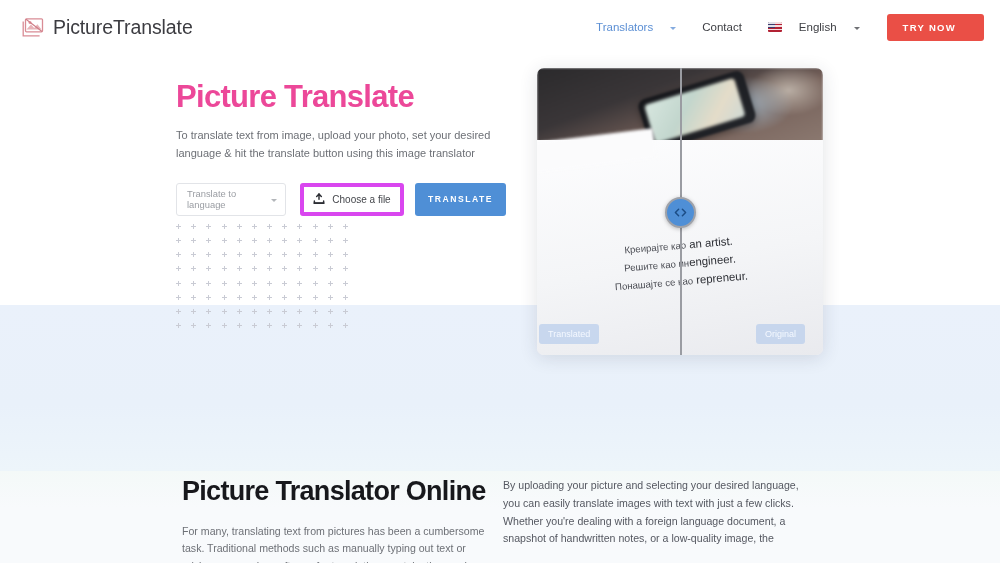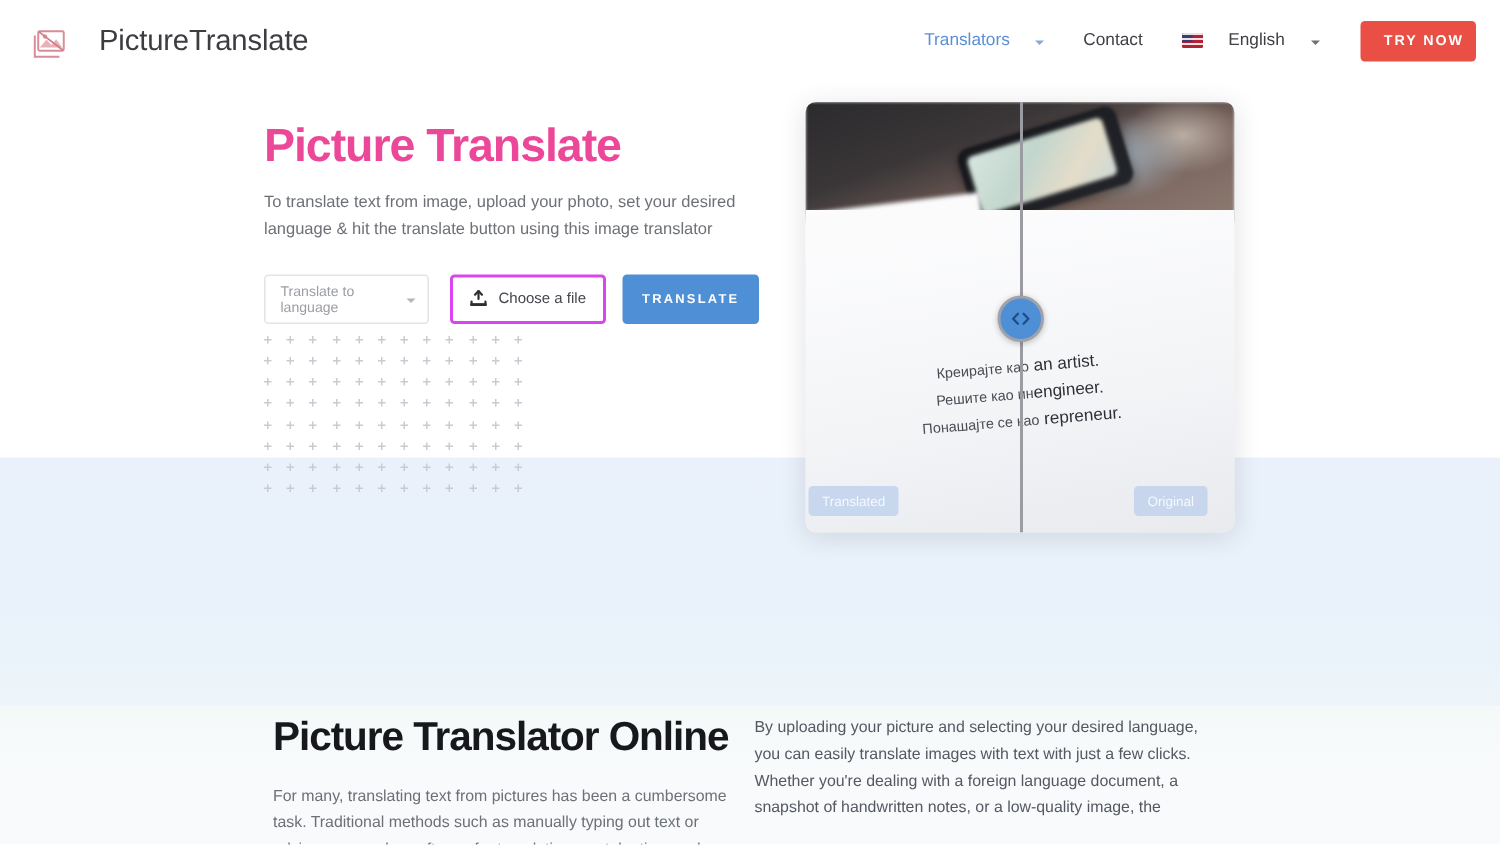--- a/index.html
+++ b/index.html
@@ -21,21 +21,21 @@
   .bg-bottom  { top: 471px; height: 92px;
                 background: linear-gradient(180deg, #f4f9f8 0%, #f8fafc 40%, #f8fafc 100%); }
 
   
   .header {
     position: absolute; top: 0; left: 0; width: 100%; height: 54px;
     background: #ffffff; z-index: 20;
     display: flex; align-items: center;
   }
   .logo-wrap {
-    display: flex; align-items: flex-end; gap: 22px;
+    display: flex; align-items: center; gap: 9px;
     margin-left: 22px;
   }
   .logo-icon { width: 22px; height: 19px; display: block; }
   .logo-text {
     font-size: 19.5px; color: #3c3c41; letter-spacing: -0.1px;
     font-weight: 400;
   }
   .logo-text .b { font-weight: 400; }
 
   .nav {
@@ -66,21 +66,21 @@
   }
   .flag u {
     position: absolute; left: 0; top: 0; width: 100%; height: 100%;
     background: repeating-linear-gradient(180deg,
       rgba(255,255,255,.85) 0 1.6px, transparent 1.6px 3.3px);
   }
   .btn-try {
     margin-left: 14px;
     background: #ea4f46; color: #fff;
     font-size: 9.5px; letter-spacing: 1.3px; font-weight: 700;
-    padding: 8px 8px 8px 16px; border: none; border-radius: 3px;
+    padding: 8px 28px 8px 16px; border: none; border-radius: 3px;
     cursor: pointer; white-space: nowrap;
   }
 
   
   .hero { position: absolute; top: 54px; left: 0; width: 100%; z-index: 10; }
 
   .hero-left { position: absolute; left: 176px; top: 26px; width: 330px; }
   .hero-title {
     font-size: 31px; font-weight: 700; color: #ec4899;
     letter-spacing: -0.7px; line-height: 1.1;
@@ -96,21 +96,21 @@
   .sel {
     width: 112px; height: 33px; border: 1px solid #e2e4e8;
     background: #fff; border-radius: 3px;
     display: flex; align-items: center; justify-content: space-between;
     padding: 0 8px 0 10px; cursor: pointer;
     font-size: 9.4px; color: #9a9da3;
   }
   .sel .chev { border-top-color: #9a9da3; }
   .file {
     margin-left: 14px; width: 106px; height: 33px;
-    border: 2px solid #d946ef; background: #fff; border-radius: 3px;
+    border: 4px solid #d946ef; background: #fff; border-radius: 3px;
     display: flex; align-items: center; justify-content: center; gap: 7px;
     cursor: pointer; font-size: 10px; color: #44464b;
   }
   .upl { width: 12px; height: 12px; display: block; }
   .btn-translate {
     margin-left: 11px; width: 93px; height: 33px;
     background: #4f8fd6; color: #fff; border: none; border-radius: 3px;
     font-size: 8.6px; letter-spacing: 1.5px; font-weight: 700;
     cursor: pointer;
   }

